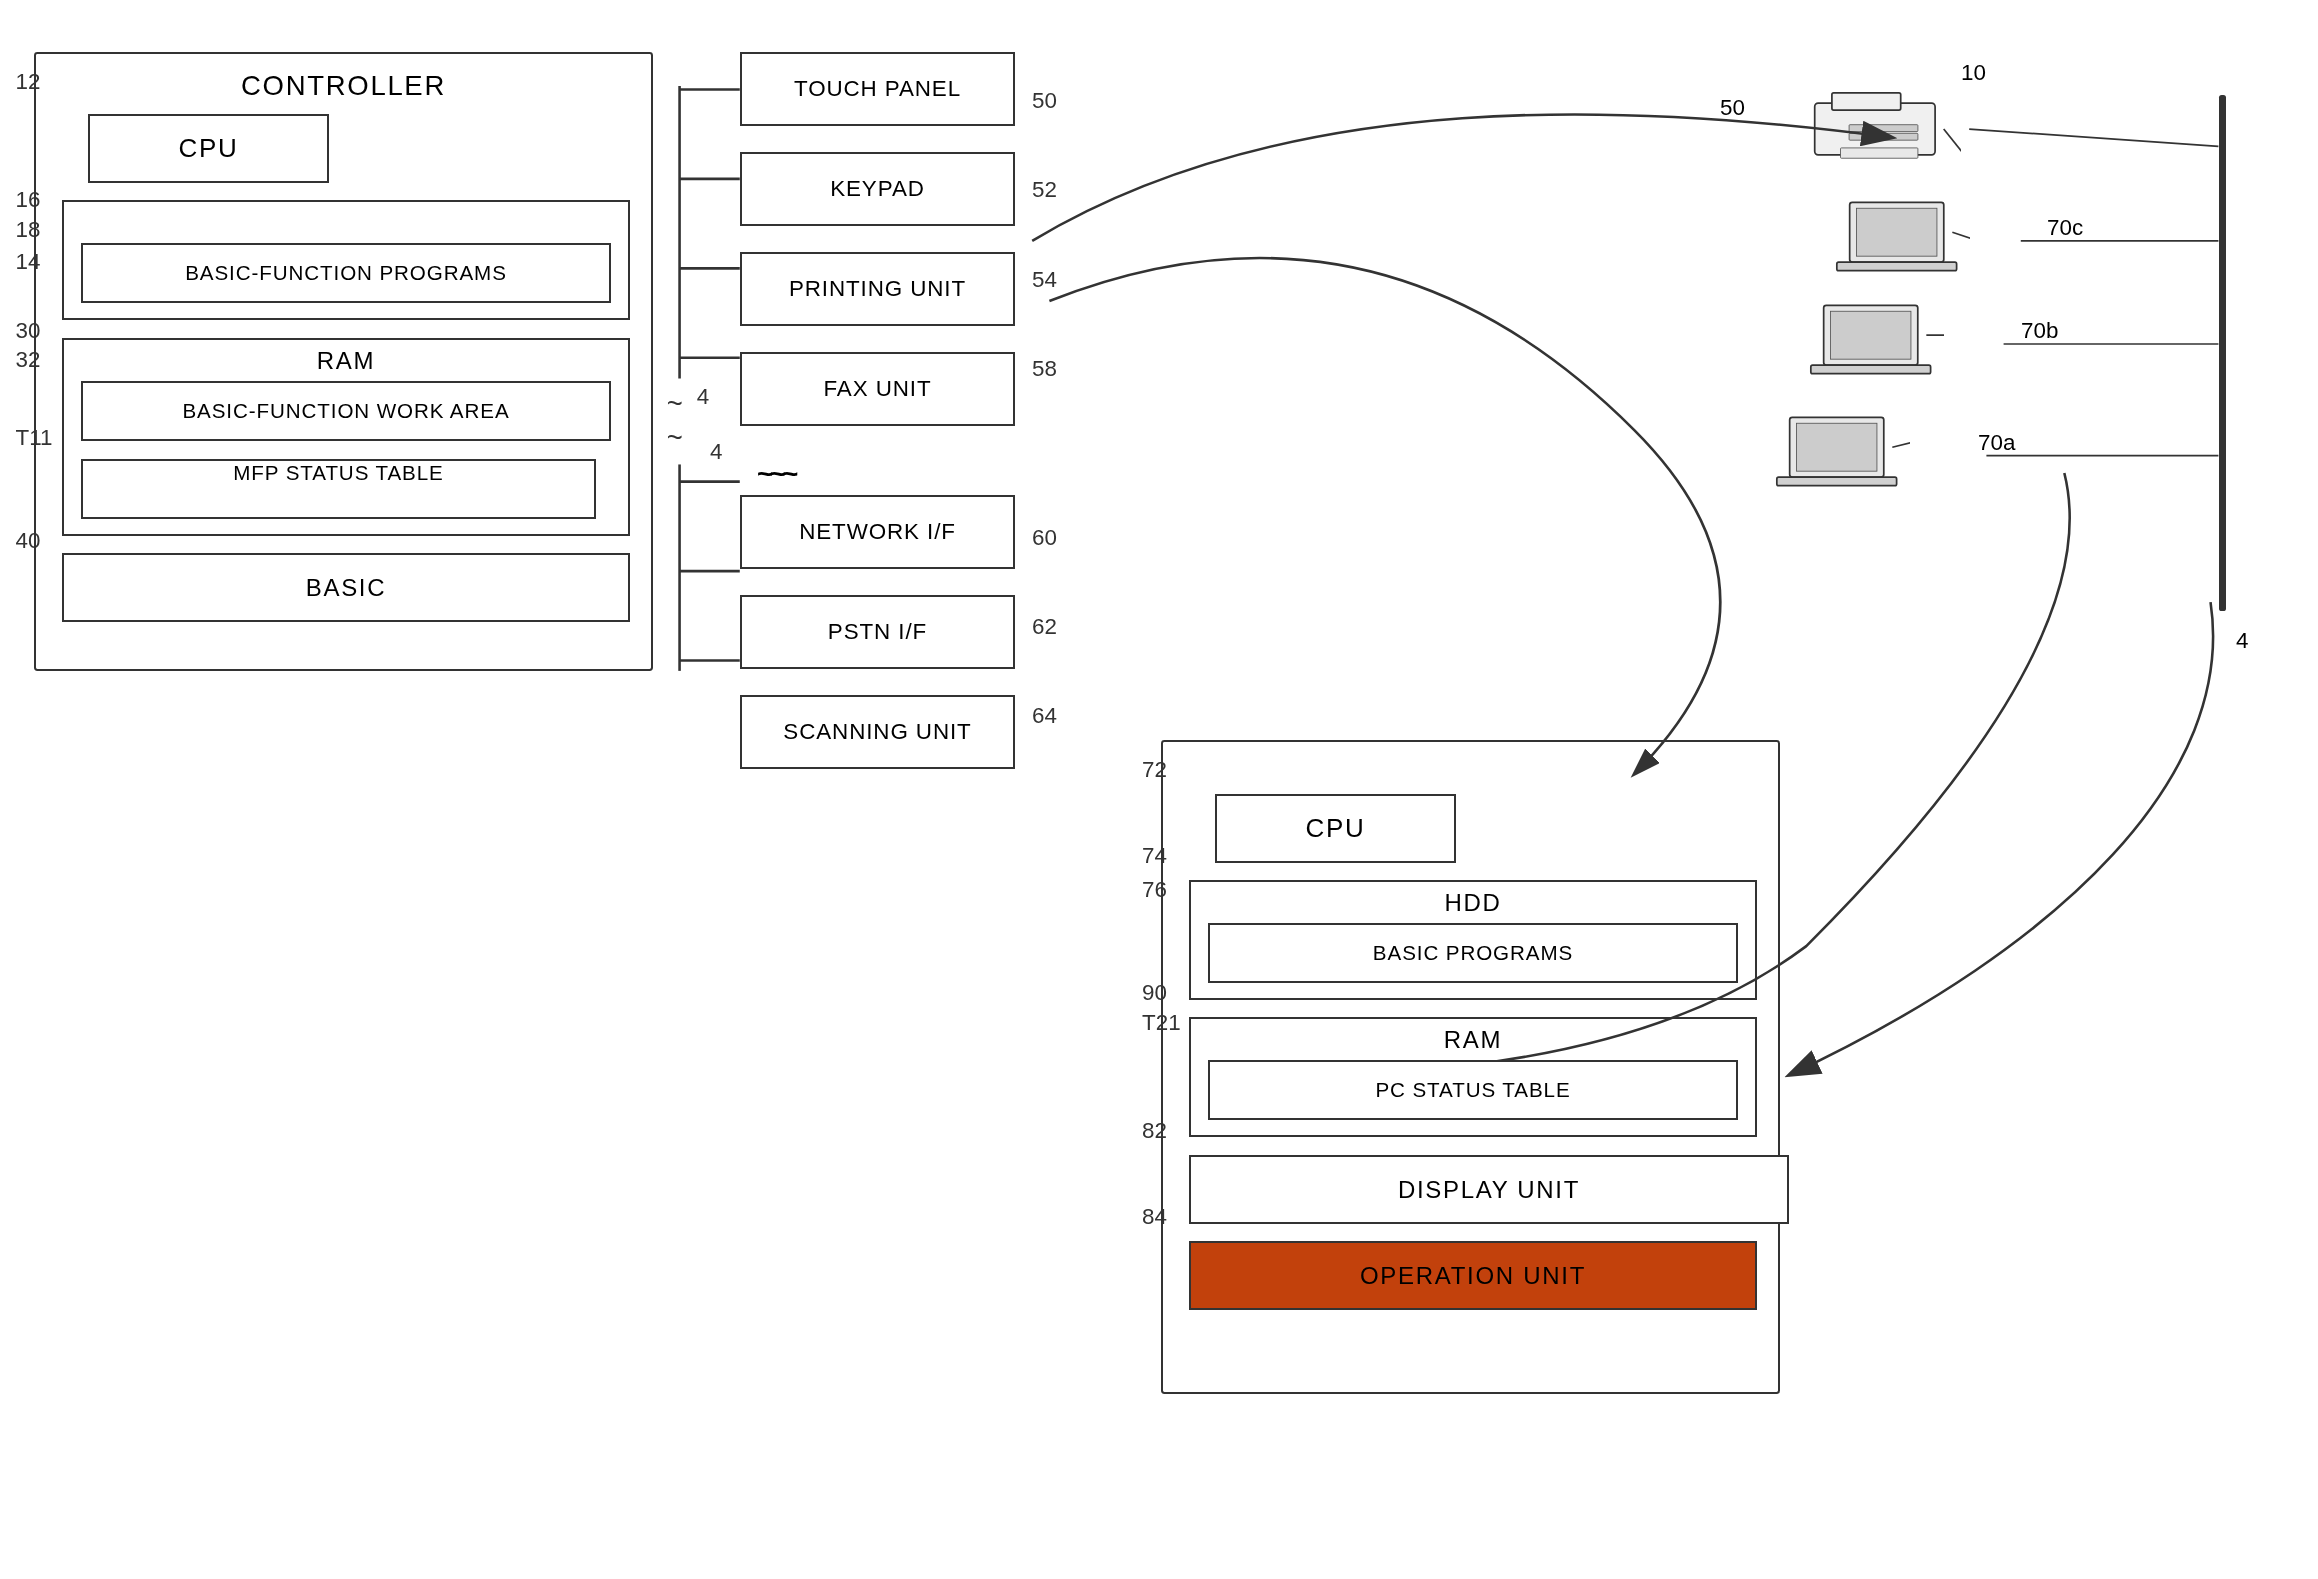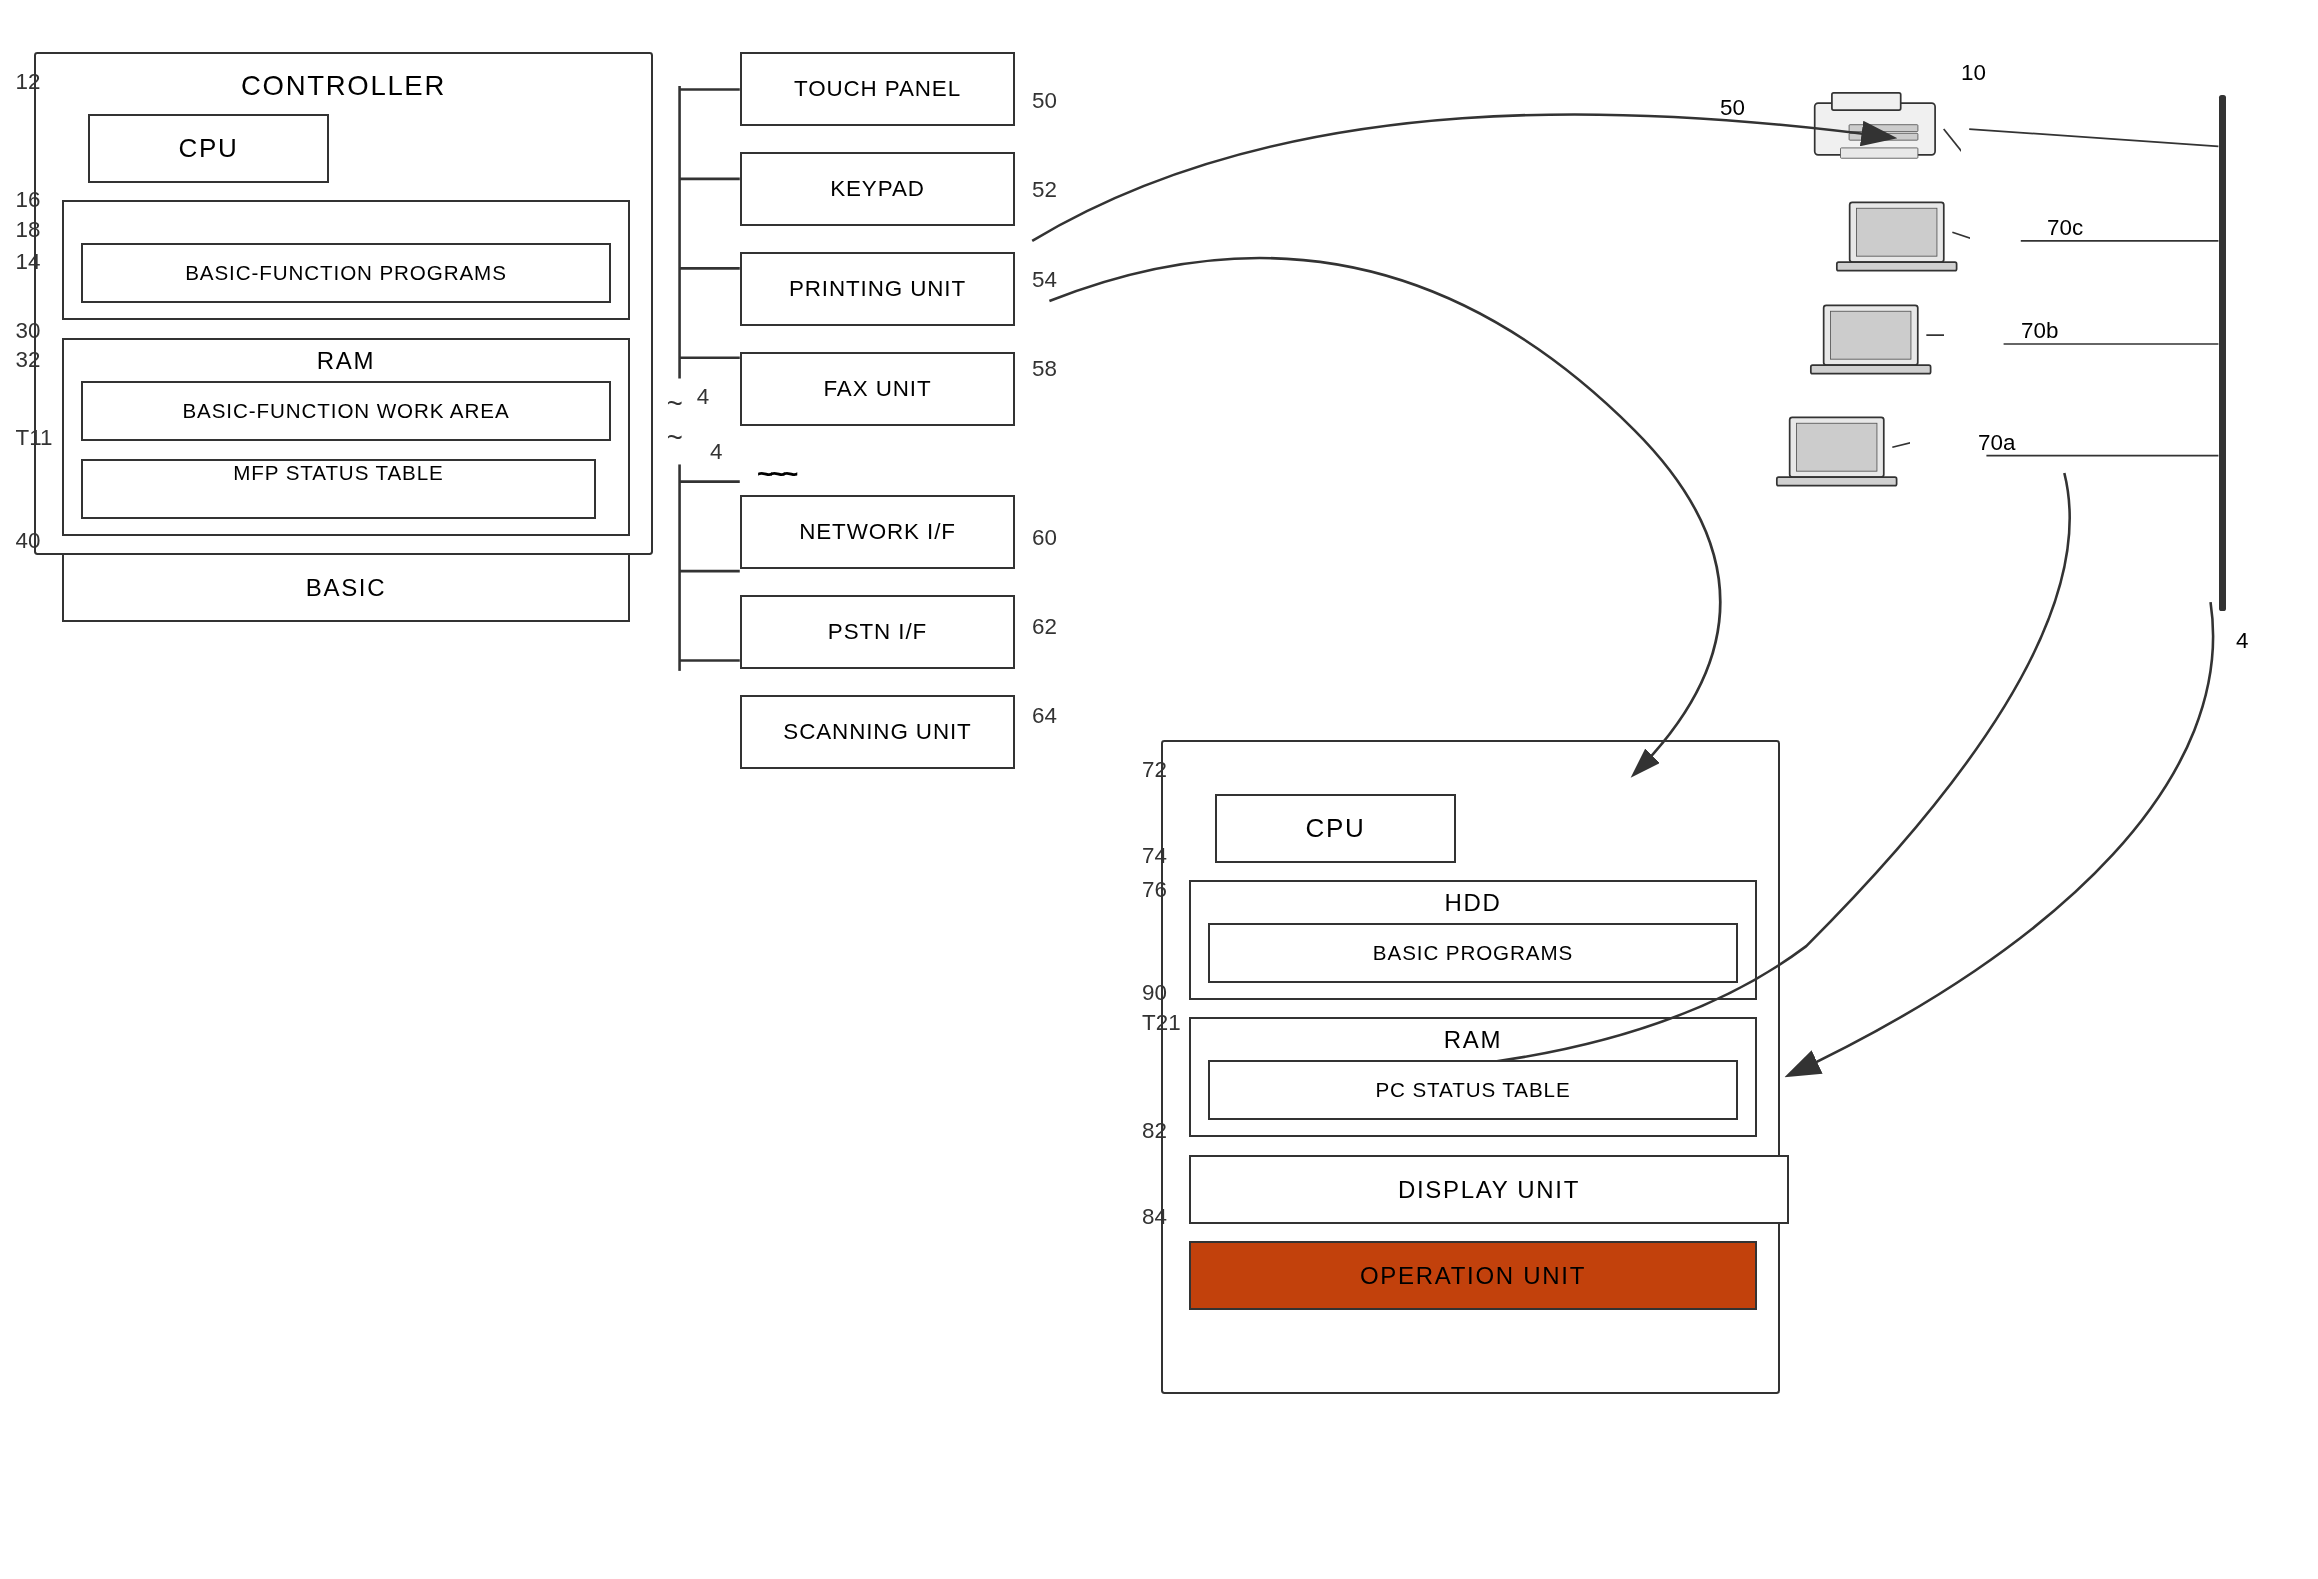--- a/index.html
+++ b/index.html
@@ -18,21 +18,21 @@
       width: 2319px;
       height: 1580px;
     }
 
     
     .controller-box {
       position: absolute;
       top: 52px;
       left: 34px;
       width: 619px;
-      height: 503px;
+      height: 619px;
       border: 2.6px solid #333;
       border-radius: 3.4px;
     }
 
     .controller-label {
       position: absolute;
       top: 15.5px;
       left: 50%;
       transform: translateX(-50%);
       font-size: 27.5px;

